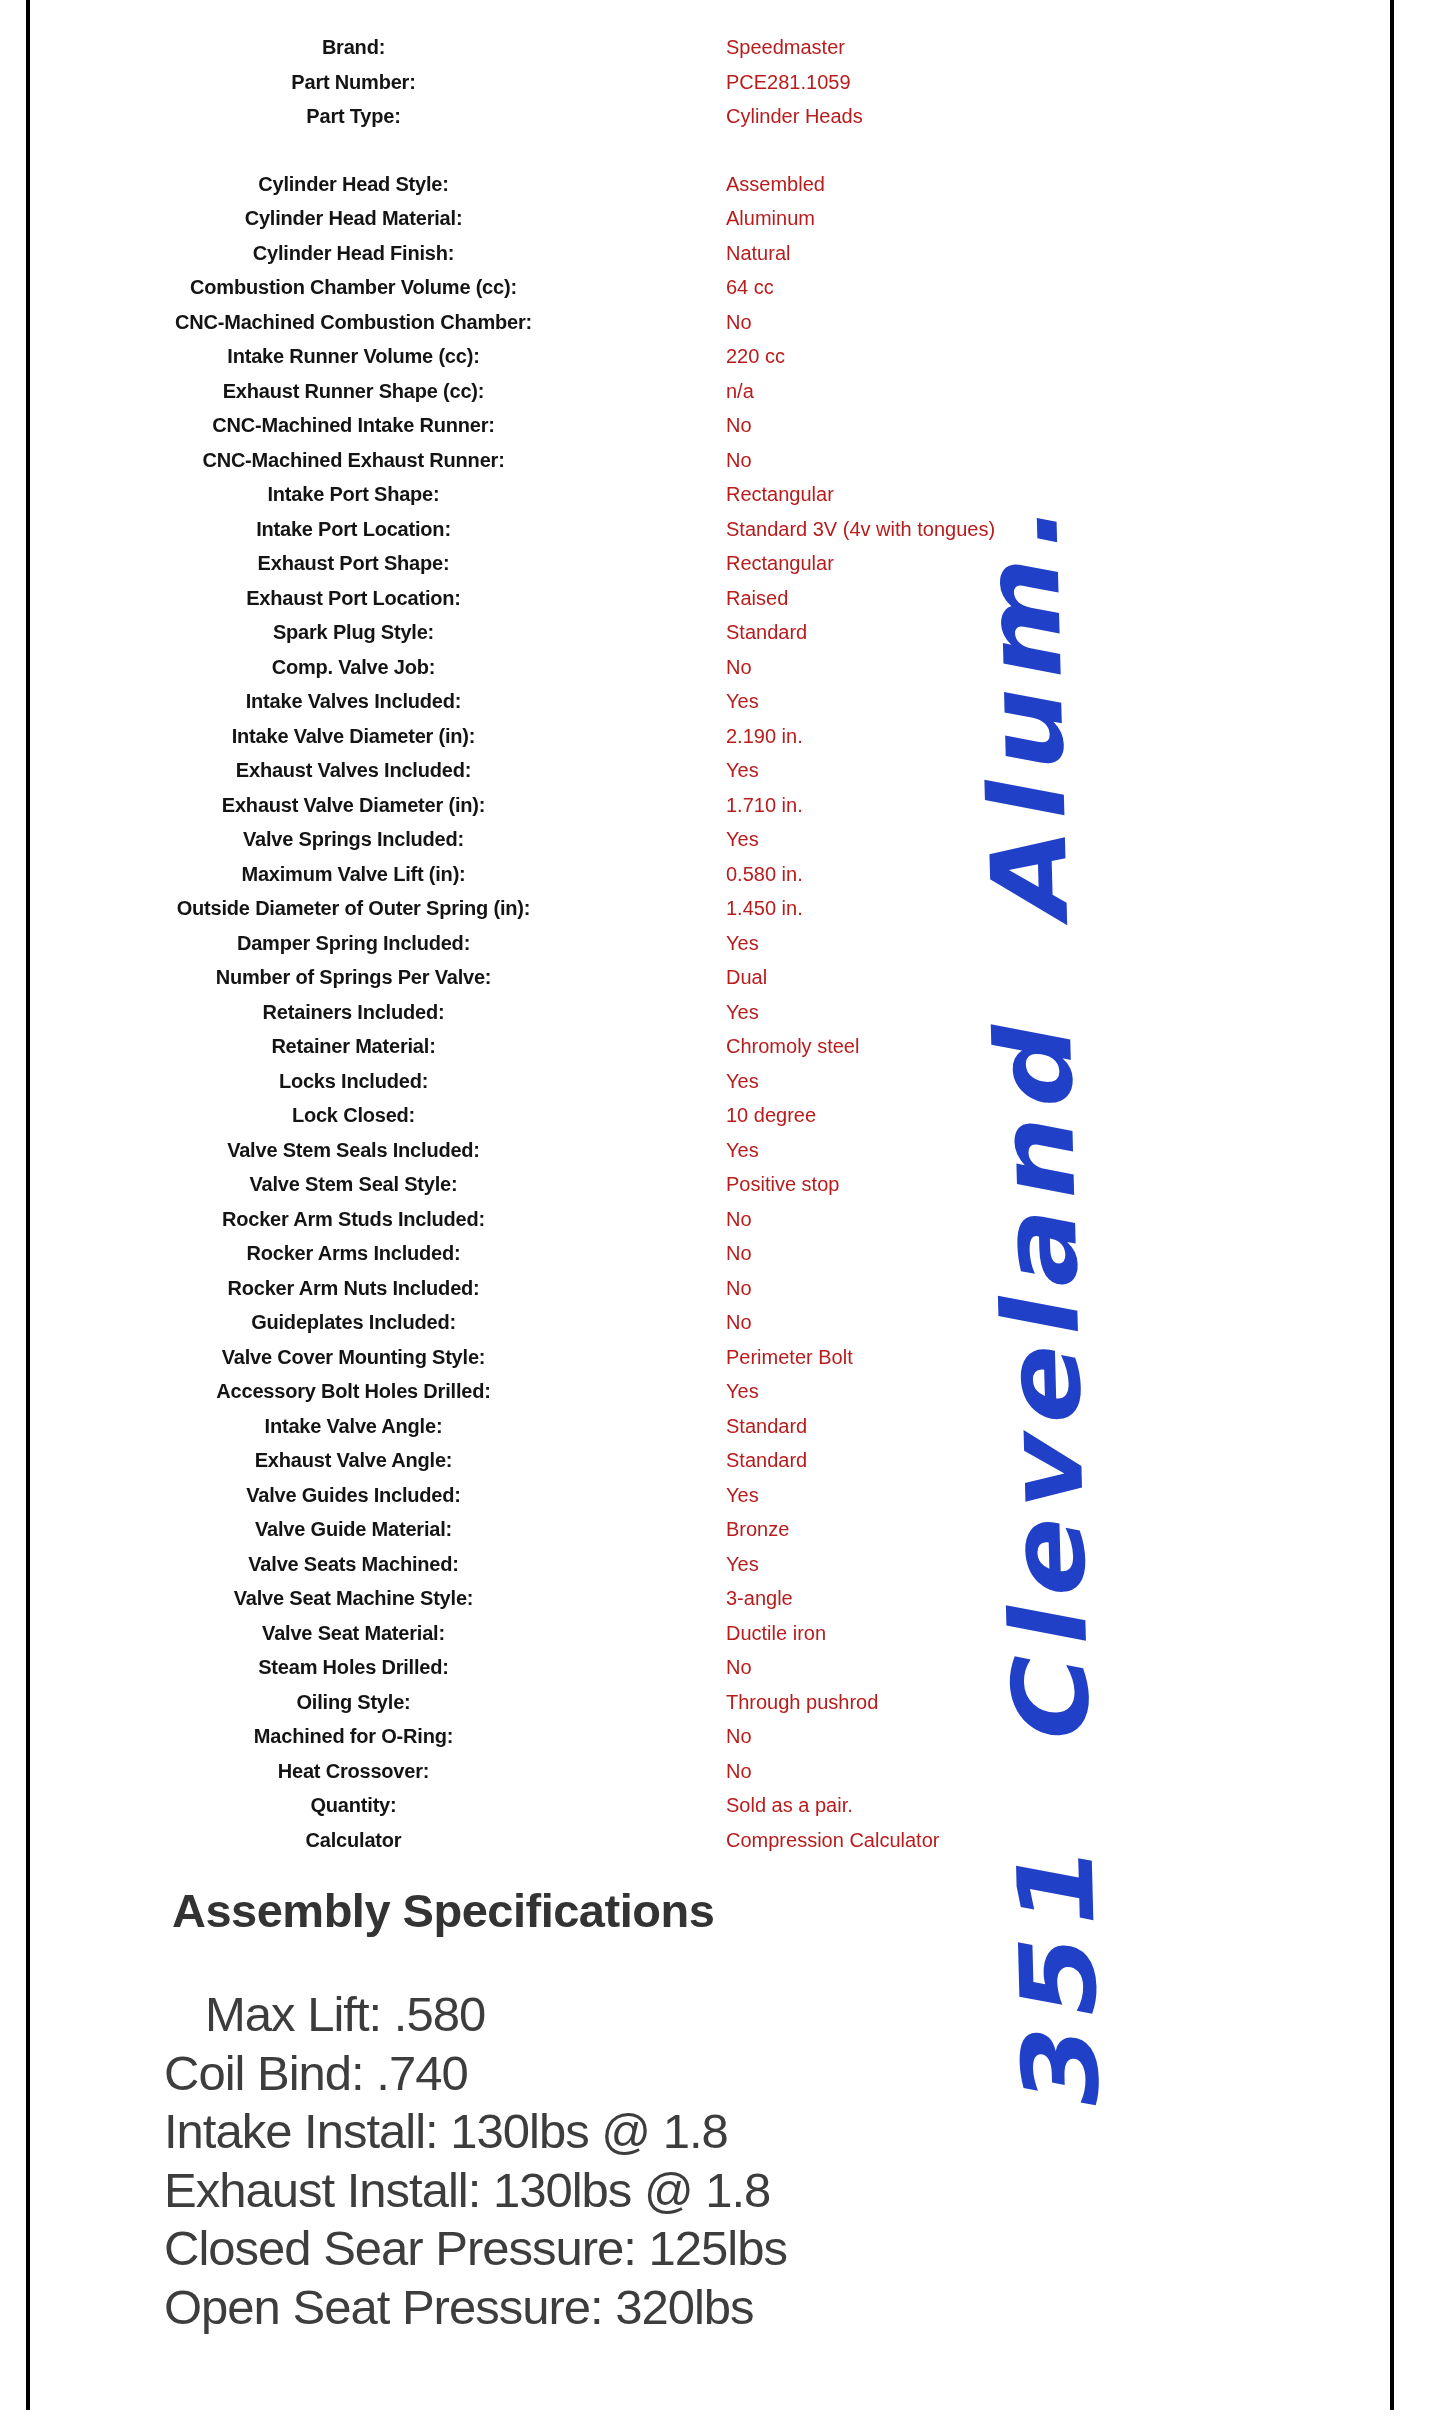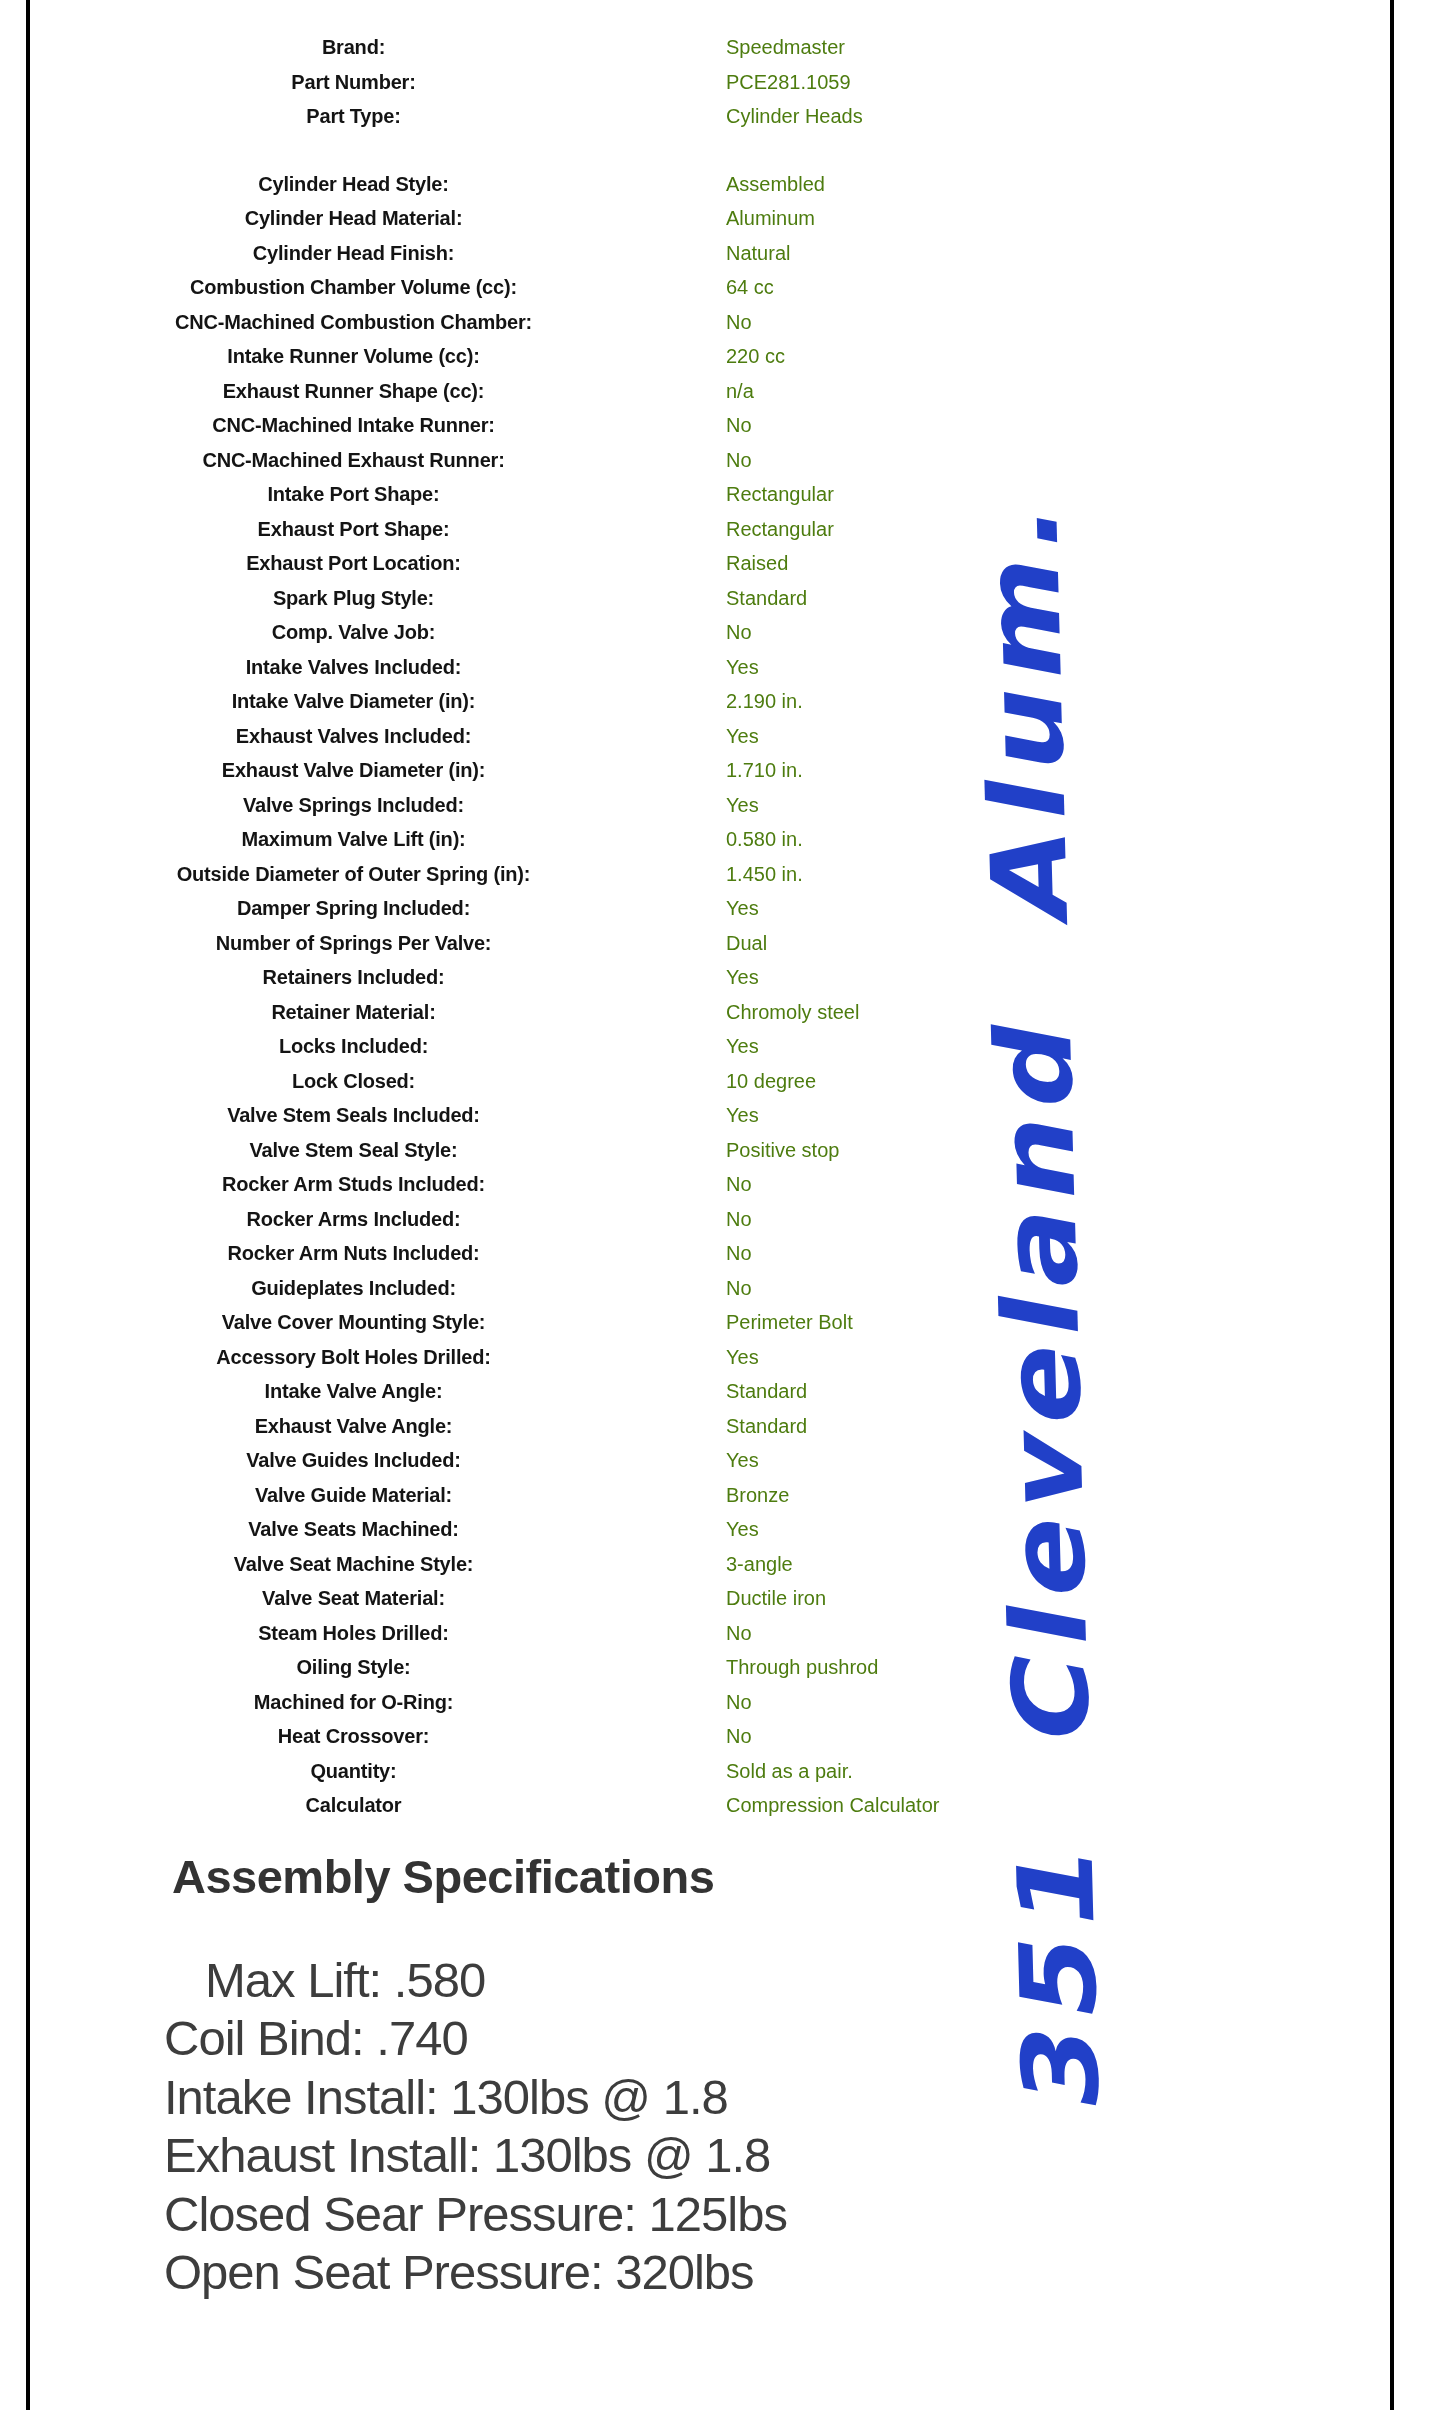--- a/index.html
+++ b/index.html
@@ -25,21 +25,21 @@
     height: 34.5px;
   }
   .spec-label {
     width: 707px; text-align: center;
     font-weight: bold; font-size: 20px; color: #141414;
     line-height: 34.5px;
     letter-spacing: -0.2px;
   }
   .spec-value {
     padding-left: 19px;
-    font-size: 20px; color: #4d7c0f;
+    font-size: 20px; color: #b91c1c;
     line-height: 34.5px;
     white-space: nowrap;
   }
   .spec-gap { height: 33px; }
 
   .assembly-heading {
     margin: 26px 0 12px 172px;
     font-size: 47px; font-weight: bold; color: #333333;
     line-height: 56px;
     letter-spacing: -0.5px;
@@ -126,20 +126,24 @@
       </div>
       <div class="spec-row">
         <span class="spec-label">CNC-Machined Exhaust Runner:</span>
         <span class="spec-value">No</span>
       </div>
       <div class="spec-row">
         <span class="spec-label">Intake Port Shape:</span>
         <span class="spec-value">Rectangular</span>
       </div>
       <div class="spec-row">
+        <span class="spec-label">Intake Port Location:</span>
+        <span class="spec-value">Standard 3V (4v with tongues)</span>
+      </div>
+      <div class="spec-row">
         <span class="spec-label">Exhaust Port Shape:</span>
         <span class="spec-value">Rectangular</span>
       </div>
       <div class="spec-row">
         <span class="spec-label">Exhaust Port Location:</span>
         <span class="spec-value">Raised</span>
       </div>
       <div class="spec-row">
         <span class="spec-label">Spark Plug Style:</span>
         <span class="spec-value">Standard</span>

